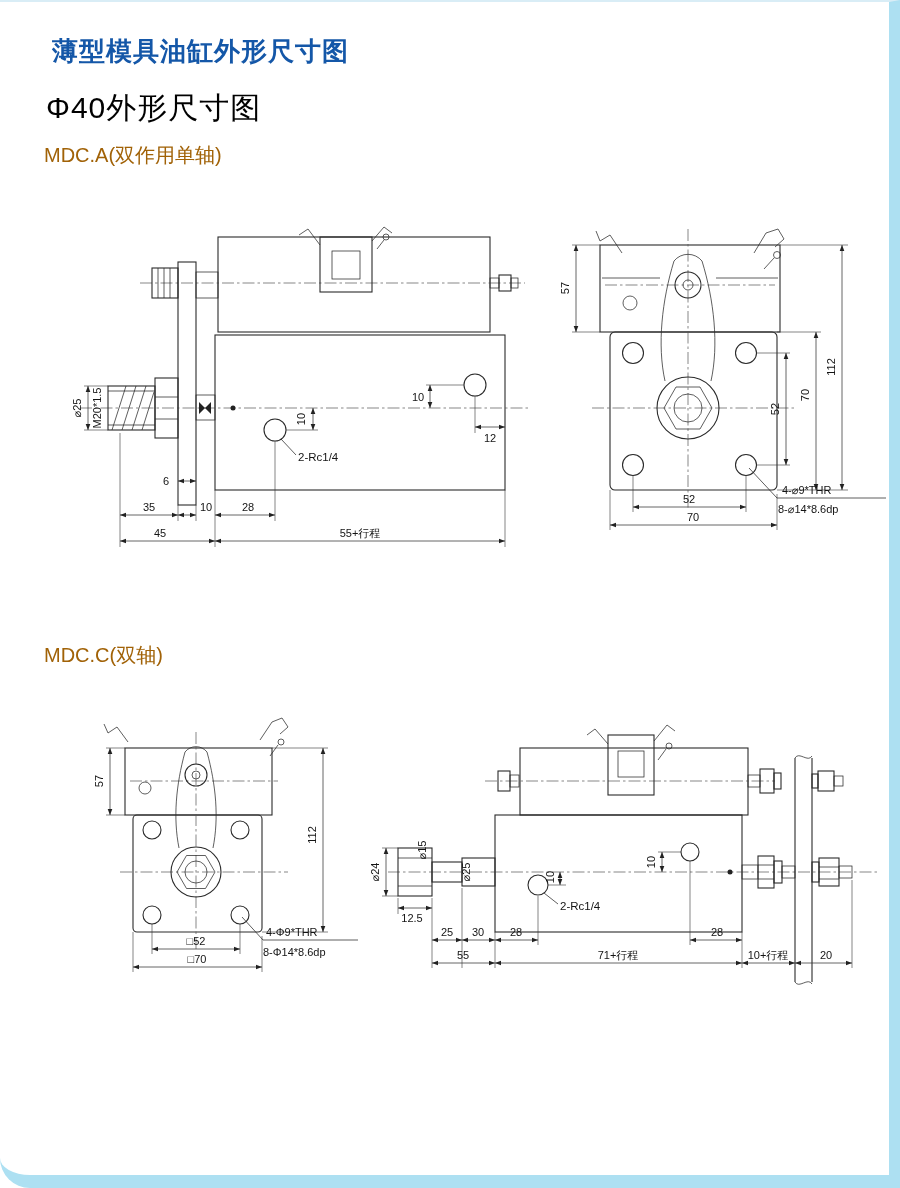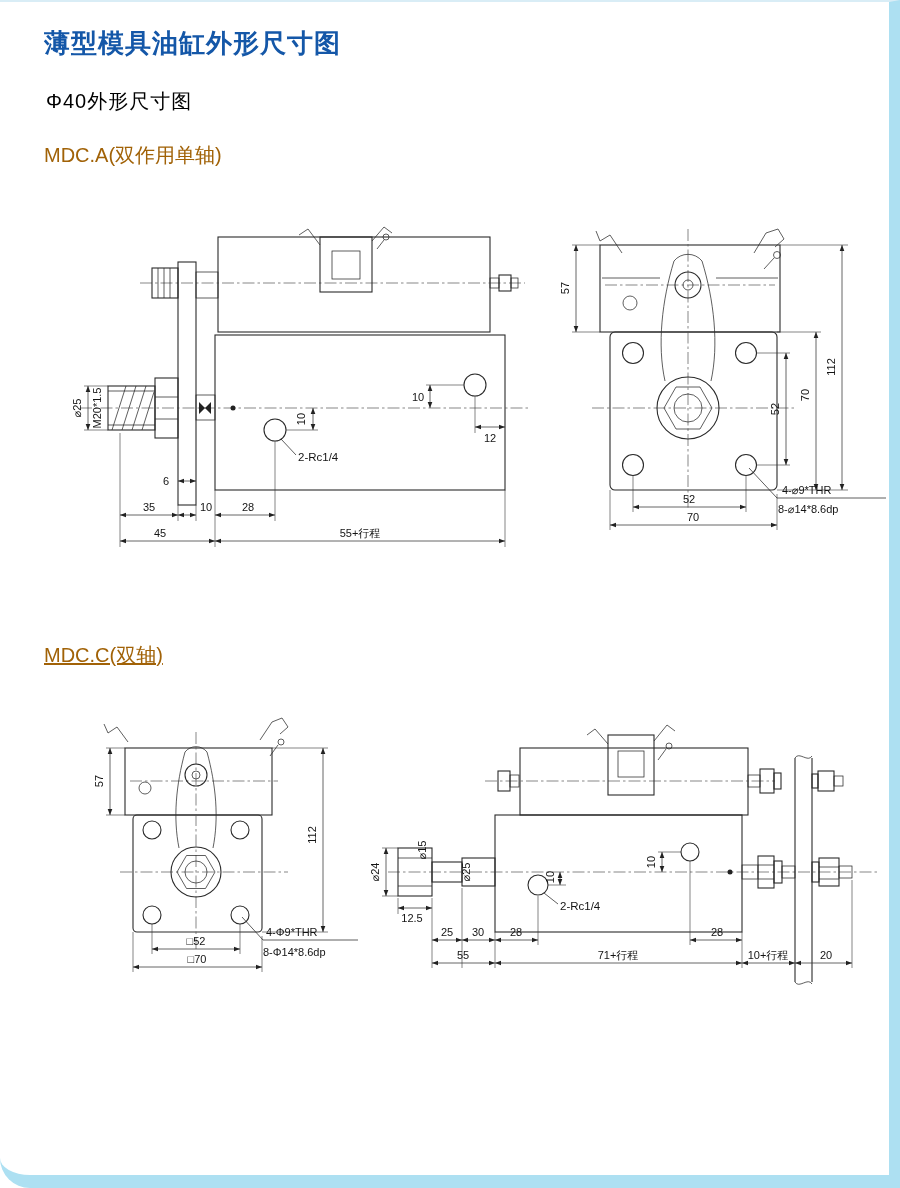--- a/index.html
+++ b/index.html
@@ -1,24 +1,24 @@
 <!DOCTYPE html>
 <html><head>
 <meta charset="utf-8">
 <style>
   html,body{margin:0;padding:0;}
   body{width:900px;height:1188px;background:#ffffff;position:relative;overflow:hidden;
        font-family:"Liberation Sans",sans-serif;color:#111;}
   .frame{position:absolute;inset:0;border-top:2px solid #d9edf6;border-right:11px solid #ade0f2;
          border-bottom:13px solid #ade0f2;border-bottom-left-radius:30px;pointer-events:none;}
-  .title{position:absolute;left:40px;top:22px;margin:4px;font-size:26px;font-weight:700;color:#1457a8;letter-spacing:1px;}
-  .subtitle{position:absolute;left:46px;top:88px;margin:0;font-size:20px;font-weight:500;color:#000;letter-spacing:1px;}
+  .title{position:absolute;left:40px;top:22px;margin:12px;font-size:26px;font-weight:700;color:#1457a8;letter-spacing:1px;}
+  .subtitle{position:absolute;left:46px;top:88px;margin:0;font-size:30px;font-weight:500;color:#000;letter-spacing:1px;}
   .seclabel{position:absolute;left:44px;margin:0;font-size:20px;font-weight:500;color:#a16207;}
   .seclabel.a{top:142px;}
-  .seclabel.c{top:642px;text-decoration:underline;}
+  .seclabel.c{top:642px;}
   .drawing{position:absolute;left:20px;}
   .drawing.a{top:215px;}
   .drawing.c{top:700px;}
   svg .outline{fill:none;stroke:#2a2a2a;stroke-width:1.1;}
   svg .thin{fill:none;stroke:#2a2a2a;stroke-width:0.75;}
   svg .cl{fill:none;stroke:#555;stroke-width:0.7;stroke-dasharray:12 3 2.5 3;}
   svg .dim{fill:none;stroke:#333;stroke-width:0.75;}
   svg .ext{fill:none;stroke:#333;stroke-width:0.6;}
   svg text{font-family:"Liberation Sans",sans-serif;font-size:11px;fill:#141414;text-anchor:middle;}
   svg text.ts{text-anchor:start;}

